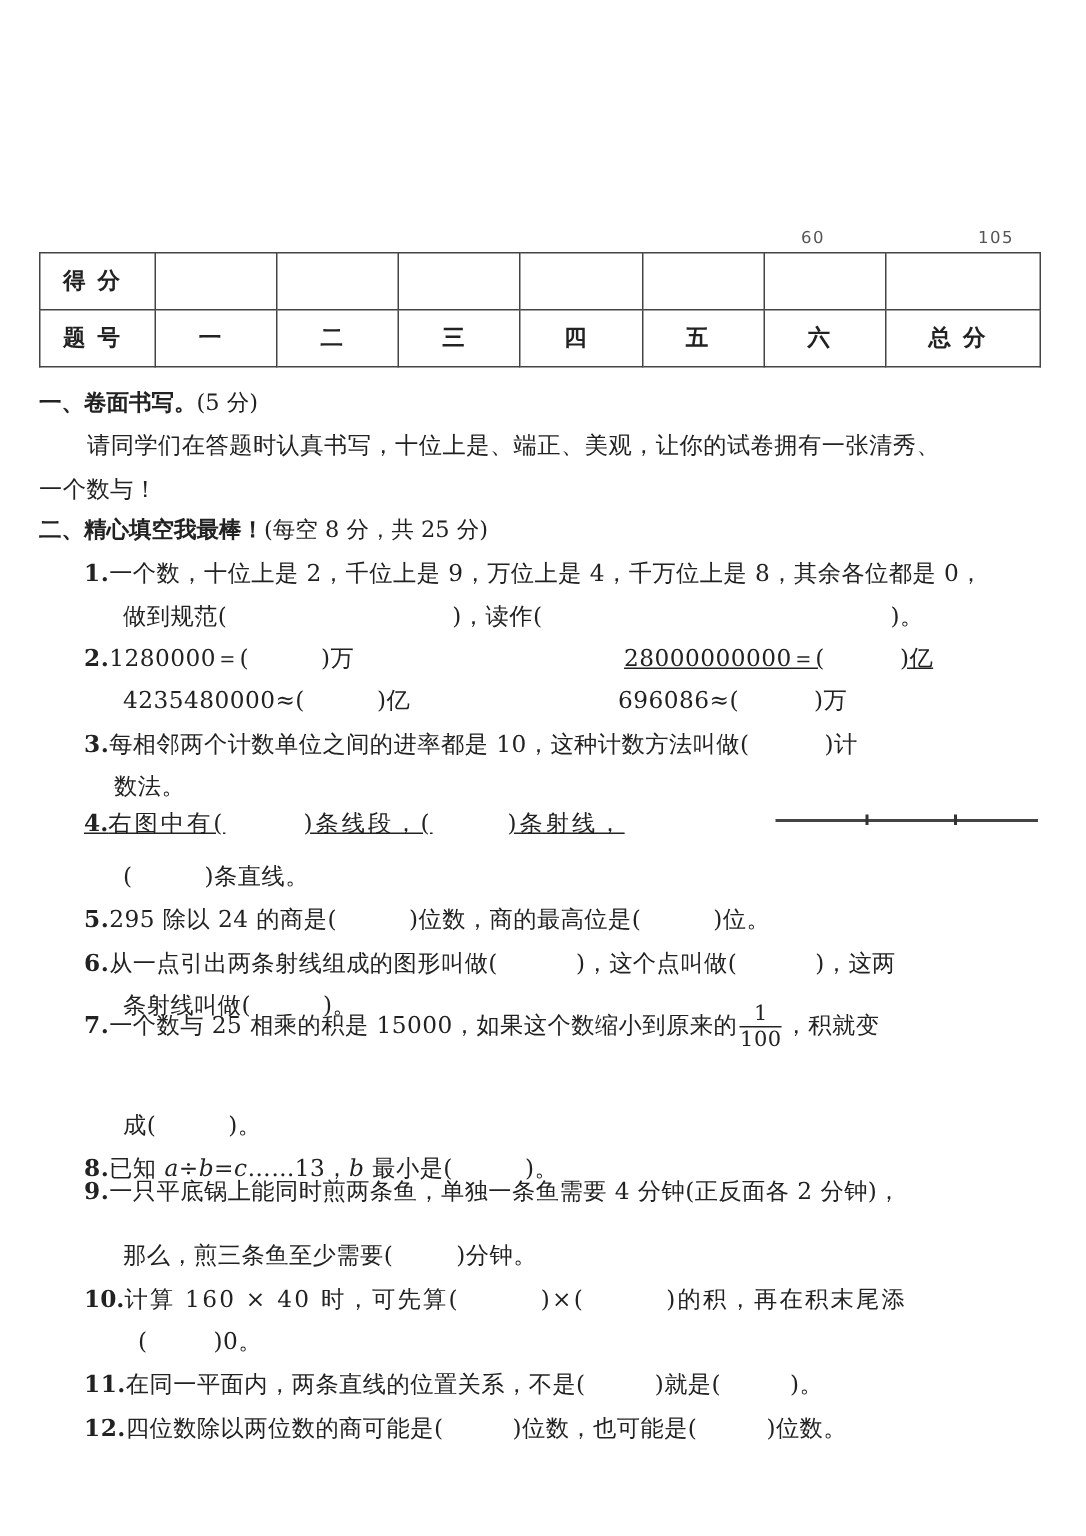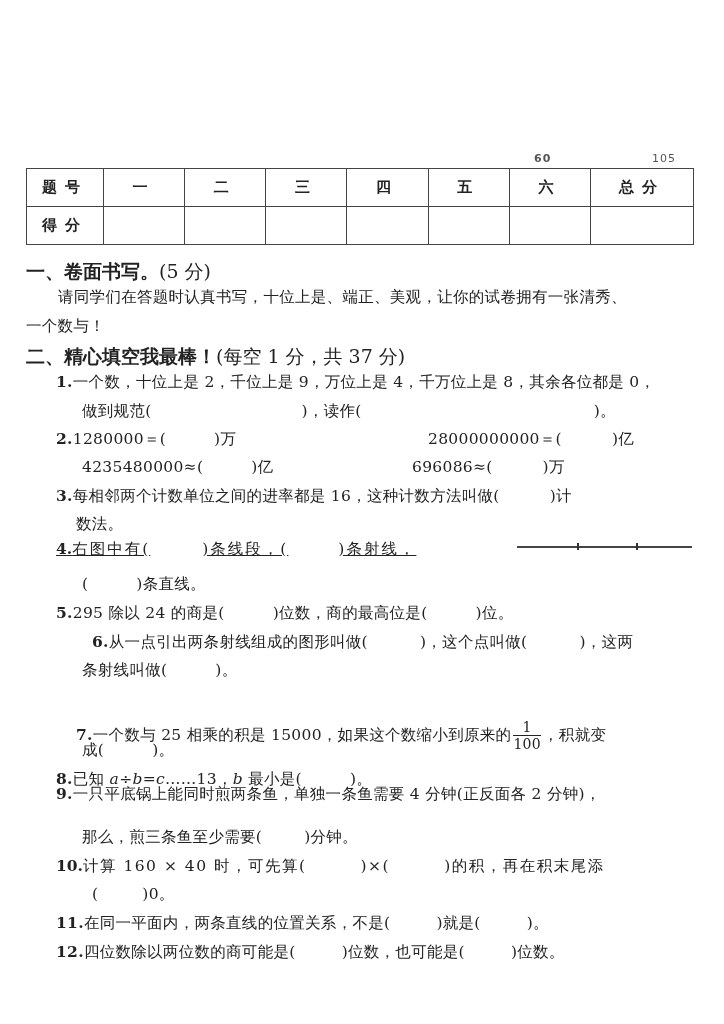--- a/index.html
+++ b/index.html
@@ -11,121 +11,121 @@
   .abs { position: absolute; white-space: nowrap; }
   .top-num { font-family: "DejaVu Sans", sans-serif; font-size: 11px; color: #555; letter-spacing: 1px; }
   table.score {
     position: absolute; left: 26px; top: 168px; width: 668px;
     border-collapse: collapse; font-family: "DejaVu Sans", sans-serif; font-size: 15px;
   }
   table.score td {
     border: 1.5px solid #444; height: 37px; text-align: center; font-weight: bold;
     color: #222; letter-spacing: 8px; padding: 0;
   }
-  .heading { font-family: "DejaVu Sans", sans-serif; font-weight: bold; font-size: 19px; }
+  .heading { font-family: "DejaVu Sans", sans-serif; font-weight: bold; font-size: 15px; }
   .heading .note { font-family: "DejaVu Serif", serif; font-weight: normal; }
   .line { font-size: 15.5px; letter-spacing: 0.3px; }
   .qnum { font-weight: bold; font-family: "DejaVu Serif", serif; }
   .blank { display: inline-block; }
   .frac { display: inline-block; vertical-align: middle; text-align: center; font-size: 14px; line-height: 16px; margin: 0 2px; }
   .frac .n { display: block; border-bottom: 1px solid #222; padding: 0 1px; }
   .frac .d { display: block; }
   .figure { position: absolute; left: 517px; top: 546px; width: 175px; height: 1.5px; background: #444; }
   .tick { position: absolute; top: -3px; width: 1.5px; height: 7px; background: #333; }
   i.var { font-style: italic; }
 </style>
 </head>
 <body>
 
-<div class="abs top-num" style="left:534px;top:152px;font-weight:bold;">60</div>
+<div class="abs top-num" style="left:534px;top:152px;">60</div>
 <div class="abs top-num" style="left:652px;top:152px;">105</div>
 
 <table class="score">
   <tbody>
       <tr>
+    <td>得分</td>
+    <td></td>
+    <td></td>
+    <td></td>
+    <td></td>
+    <td></td>
+    <td></td>
+    <td></td>
+  </tr>
+  <tr>
     <td style="width:76px">题号</td>
     <td>一</td>
     <td>二</td>
     <td>三</td>
     <td>四</td>
     <td>五</td>
     <td>六</td>
     <td style="width:102px">总分</td>
-  </tr>
-  <tr>
-    <td>得分</td>
-    <td></td>
-    <td></td>
-    <td></td>
-    <td></td>
-    <td></td>
-    <td></td>
-    <td></td>
   </tr>
 </tbody>
   </table>
 
 <div class="abs heading" style="left:26px;top:259px;">
   <span>一、卷面书写。</span><span class="note">(5 分)</span>
 </div>
 <div class="abs line" style="left:58px;top:287px;">请同学们在答题时认真书写，十位上是、端正、美观，让你的试卷拥有一张清秀、</div>
 <div class="abs line" style="left:26px;top:316px;">一个数与！</div>
 
 <div class="abs heading" style="left:26px;top:344px;">
-  <span>二、精心填空我最棒！</span><span class="note">(每空 1 分，共 37 分)</span>
+  <span>二、精心填空我最棒！</span><span class="note">(每空 8 分，共 25 分)</span>
 </div>
 
 <div class="abs line" style="left:56px;top:372px;">
   <span class="qnum">1.</span><span>一个数，十位上是 2，千位上是 9，万位上是 4，千万位上是 8，其余各位都是 0，</span>
 </div>
 <div class="abs line" style="left:82px;top:401px;">
   <span>做到规范(</span><span class="blank" style="width:150px"></span><span>)，读作(</span><span class="blank" style="width:232px"></span><span>)。</span>
 </div>
 
 <div class="abs line" style="left:56px;top:429px;">
   <span class="qnum">2.</span><span>1280000＝(</span><span class="blank" style="width:48px"></span><span>)万</span>
 </div>
-<div class="abs line" style="left:428px;top:429px;">
+<div class="abs line" style="left:416px;top:429px;text-decoration:underline;">
   <span>28000000000＝(</span><span class="blank" style="width:50px"></span><span>)亿</span>
 </div>
 <div class="abs line" style="left:82px;top:457px;">
   <span>4235480000≈(</span><span class="blank" style="width:48px"></span><span>)亿</span>
 </div>
 <div class="abs line" style="left:412px;top:457px;">
   <span>696086≈(</span><span class="blank" style="width:50px"></span><span>)万</span>
 </div>
 
 <div class="abs line" style="left:56px;top:486px;">
-  <span class="qnum">3.</span><span>每相邻两个计数单位之间的进率都是 16，这种计数方法叫做(</span><span class="blank" style="width:50px"></span><span>)计</span>
+  <span class="qnum">3.</span><span>每相邻两个计数单位之间的进率都是 10，这种计数方法叫做(</span><span class="blank" style="width:50px"></span><span>)计</span>
 </div>
 <div class="abs line" style="left:76px;top:514px;">数法。</div>
 
 <div class="abs line" style="left:56px;top:539px;letter-spacing:2px;text-decoration:underline;">
   <span class="qnum" style="letter-spacing:0">4.</span><span>右图中有(</span><span class="blank" style="width:52px"></span><span>)条线段，(</span><span class="blank" style="width:50px"></span><span>)条射线，</span>
 </div>
 <div class="figure">
   <div class="tick" style="left:60px"></div>
   <div class="tick" style="left:119px"></div>
 </div>
 <div class="abs line" style="left:82px;top:574px;">
   <span>(</span><span class="blank" style="width:48px"></span><span>)条直线。</span>
 </div>
 
 <div class="abs line" style="left:56px;top:603px;">
   <span class="qnum">5.</span><span>295 除以 24 的商是(</span><span class="blank" style="width:48px"></span><span>)位数，商的最高位是(</span><span class="blank" style="width:48px"></span><span>)位。</span>
 </div>
 
-<div class="abs line" style="left:56px;top:632px;margin-left:36px;">
+<div class="abs line" style="left:56px;top:632px;">
   <span class="qnum">6.</span><span>从一点引出两条射线组成的图形叫做(</span><span class="blank" style="width:52px"></span><span>)，这个点叫做(</span><span class="blank" style="width:52px"></span><span>)，这两</span>
 </div>
 <div class="abs line" style="left:82px;top:660px;">
   <span>条射线叫做(</span><span class="blank" style="width:48px"></span><span>)。</span>
 </div>
 
-<div class="abs line" style="left:56px;top:719px;margin-left:20px;">
+<div class="abs line" style="left:56px;top:668px;">
   <span class="qnum">7.</span><span>一个数与 25 相乘的积是 15000，如果这个数缩小到原来的</span><span class="frac"><span class="n">1</span><span class="d">100</span></span><span>，积就变</span>
 </div>
 <div class="abs line" style="left:82px;top:740px;">
   <span>成(</span><span class="blank" style="width:48px"></span><span>)。</span>
 </div>
 
 <div class="abs line" style="left:56px;top:769px;">
   <span class="qnum">8.</span><span>已知 </span><i class="var">a</i><span>÷</span><i class="var">b</i><span>=</span><i class="var">c</i><span>……13，</span><i class="var">b</i><span> 最小是(</span><span class="blank" style="width:48px"></span><span>)。</span>
 </div>
 

